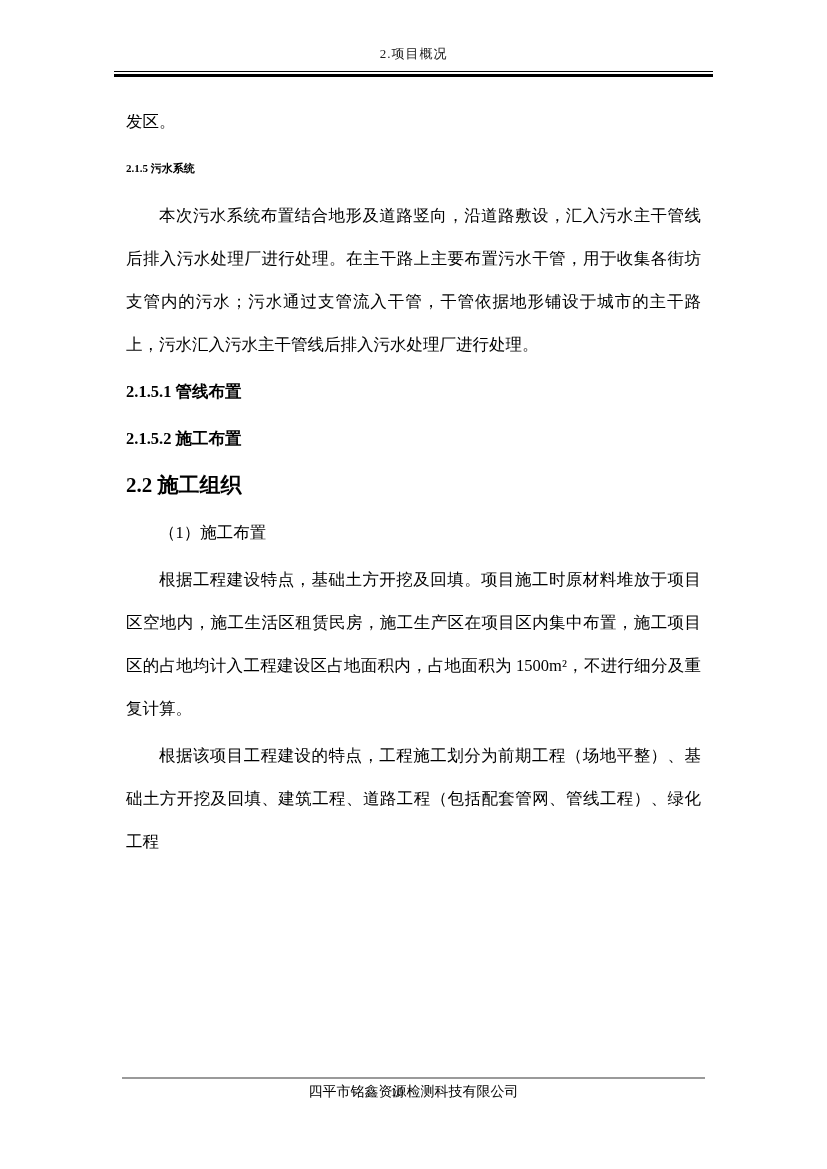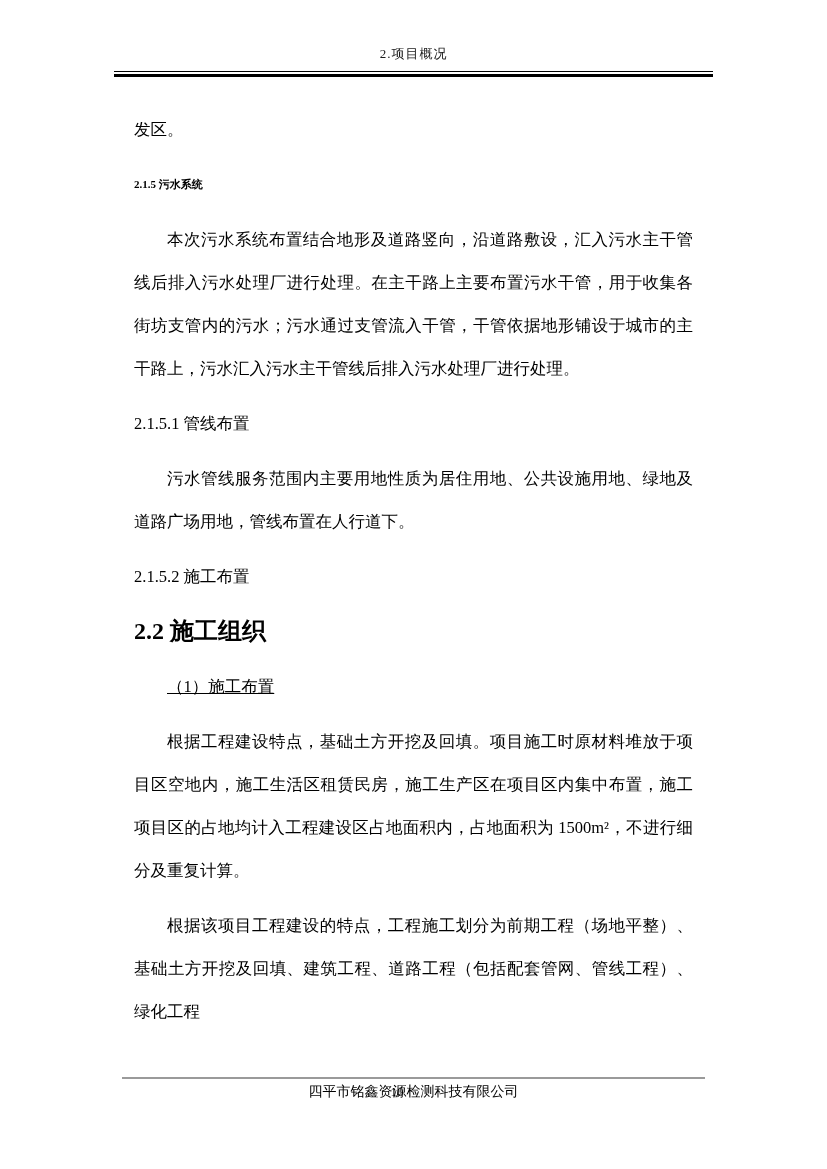--- a/index.html
+++ b/index.html
@@ -17,29 +17,29 @@
   }
   .hdr-rule{position:absolute;left:114px;top:71px;width:599px;}
   .hdr-rule .thin{height:1px;background:#000;}
   .hdr-rule .gap{height:2px;}
   .hdr-rule .thick{height:3px;background:#000;}
   
   .content{
     position:absolute;left:122px;top:96px;width:583px;
     font-size:16.5px;line-height:43px;
   }
-  .blk{margin:12px;padding:0;}
+  .blk{margin:4px;padding:0;}
   .para{
     text-align:justify;text-justify:inter-character;
     text-indent:2em;
   }
   .h-bold{font-weight:bold;font-size:11px;}
-  .h-big{font-weight:bold;font-size:24px;}
-  .h-plain{font-weight:normal;}
-  .sub{ text-indent:2em;text-decoration:underline;}
+  .h-big{font-weight:bold;font-size:21px;}
+  .h-plain{font-weight:bold;}
+  .sub{ text-indent:2em;}
   
   .ftr-rule{position:absolute;left:122px;top:1077px;width:583px;height:2px;background:#9a9a9a;}
   .ftr-page{
     position:absolute;left:122px;top:1082px;width:550px;height:20px;
     text-align:center;font-size:13px;line-height:20px;
   }
   .ftr-company{
     position:absolute;left:122px;top:1082px;width:583px;height:20px;
     text-align:center;font-size:14px;line-height:20px;
   }
@@ -54,21 +54,20 @@
     <div class="thin"></div>
     <div class="gap"></div>
     <div class="thick"></div>
   </div>
 
   <div class="content">
     <div class="blk">发区。</div>
     <div class="blk h-bold">2.1.5 污水系统</div>
     <div class="blk para">本次污水系统布置结合地形及道路竖向，沿道路敷设，汇入污水主干管线后排入污水处理厂进行处理。在主干路上主要布置污水干管，用于收集各街坊支管内的污水；污水通过支管流入干管，干管依据地形铺设于城市的主干路上，污水汇入污水主干管线后排入污水处理厂进行处理。</div>
     <div class="blk h-plain">2.1.5.1 管线布置</div>
-    <div class="blk para">污水管线服务范围内主要用地性质为居住用地、公共设施用地、绿地及道路广场用地，管线布置在人行道下。</div>
     <div class="blk h-plain">2.1.5.2 施工布置</div>
     <div class="blk h-big">2.2 施工组织</div>
     <div class="blk sub">（1）施工布置</div>
     <div class="blk para">根据工程建设特点，基础土方开挖及回填。项目施工时原材料堆放于项目区空地内，施工生活区租赁民房，施工生产区在项目区内集中布置，施工项目区的占地均计入工程建设区占地面积内，占地面积为 1500m²，不进行细分及重复计算。</div>
     <div class="blk para">根据该项目工程建设的特点，工程施工划分为前期工程（场地平整）、基础土方开挖及回填、建筑工程、道路工程（包括配套管网、管线工程）、绿化工程</div>
   </div>
 
   <div class="ftr-rule"></div>
   <div class="ftr-page">10</div>
   <div class="ftr-company">四平市铭鑫资源检测科技有限公司</div>

